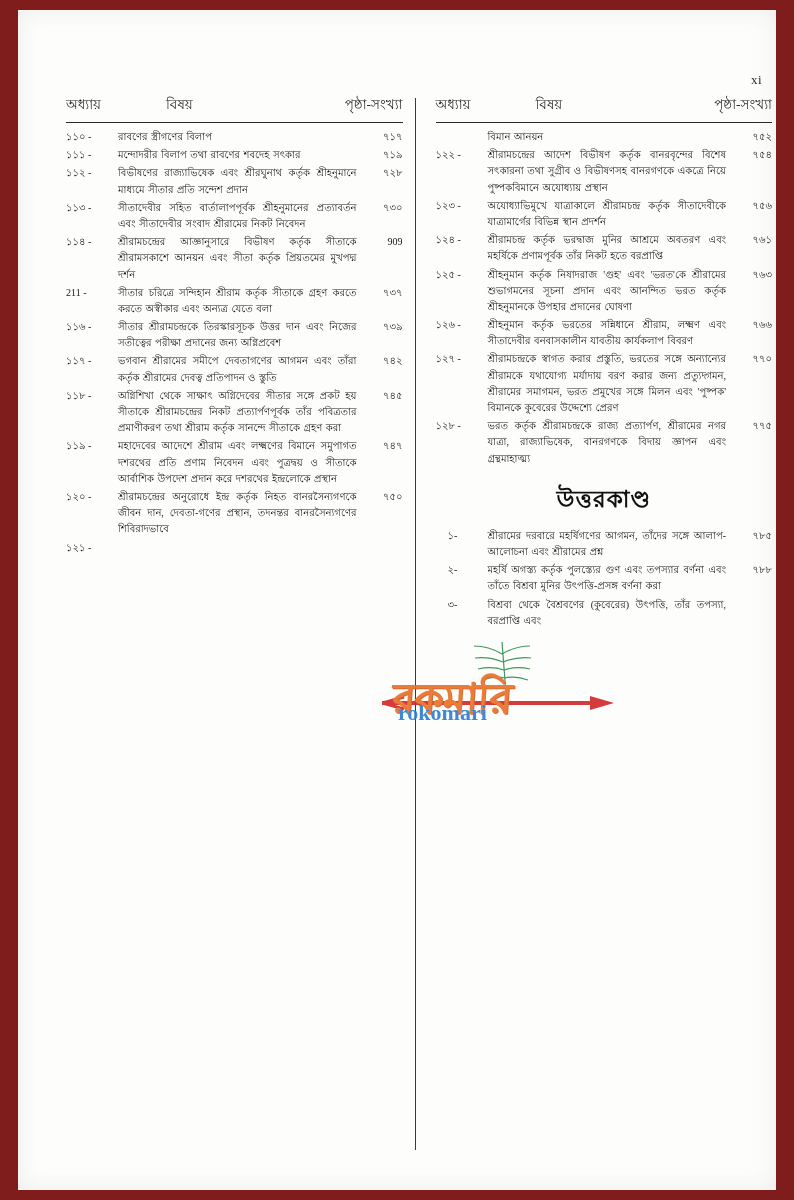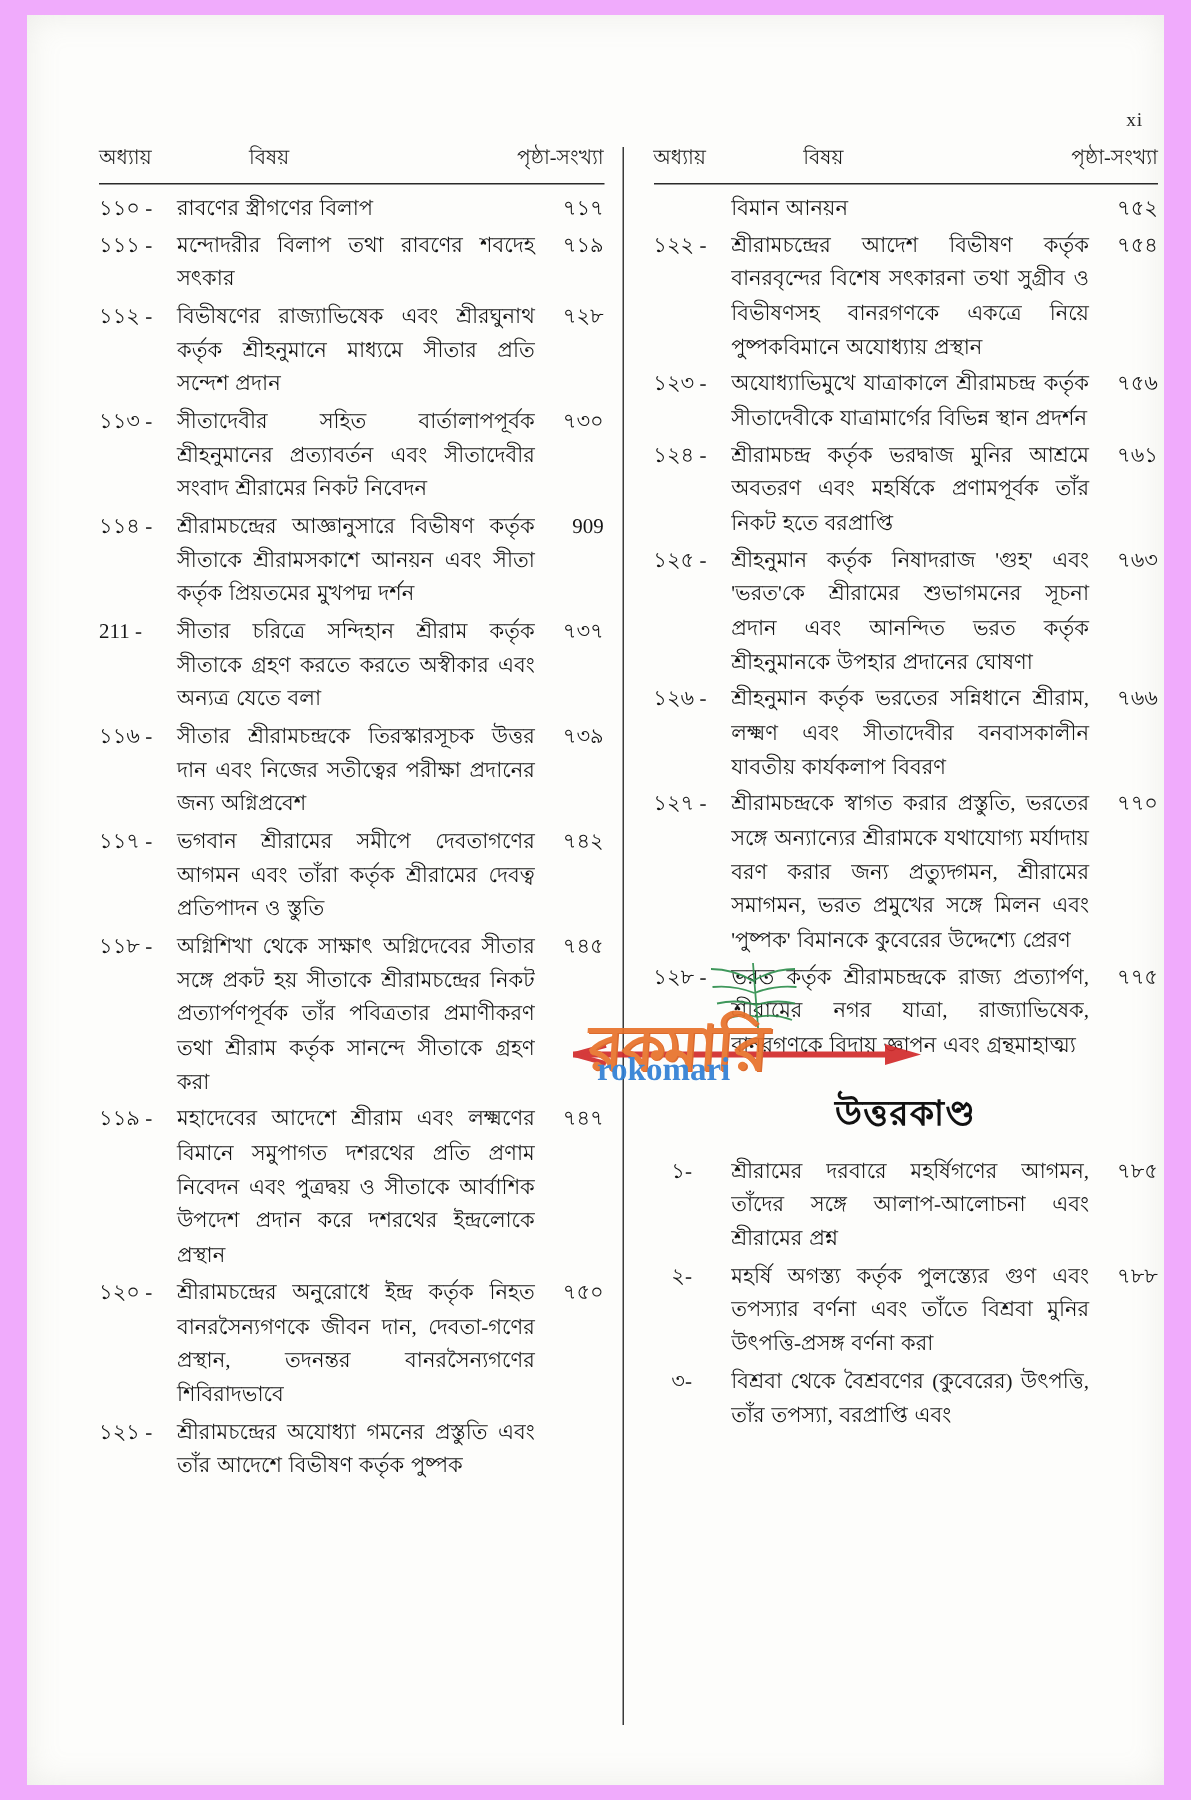--- a/index.html
+++ b/index.html
@@ -12,21 +12,21 @@
     height: 1200px;
     font-family: "Liberation Serif", serif;
     position: relative;
     overflow: hidden;
   }
   .page {
     position: absolute;
     left: 0; top: 0;
     width: 794px;
     height: 1200px;
-    background: #f0abfc;
+    background: #7f1d1d;
     box-sizing: border-box;
   }
   
   .paper {
     position: absolute;
     left: 18px;
     top: 10px;
     width: 758px;
     height: 1180px;
     background: #fdfdfb;
@@ -77,21 +77,21 @@
     border-bottom: 1.3px solid #2a2a2a;
     margin-bottom: 6px;
     align-items: baseline;
   }
   .head-ch { width: 78px; }
   .head-sub { flex: 1; text-align: left; padding-left: 22px;}
   .head-pg { width: 96px; text-align: right; }
 
   .entry {
     display: flex;
-    font-size: 14px;
+    font-size: 10px;
     line-height: 1.62;
     color: #161616;
     margin-bottom: 2px;
     align-items: flex-start;
   }
   .num {
     width: 52px;
     flex: 0 0 52px;
     text-align: left;
     white-space: nowrap;
@@ -258,23 +258,20 @@
           </div>
           <div class="entry">
             <span class="num">১২০ -</span>
             <span class="txtwrap">
                 <span class="txt">শ্রীরামচন্দ্রের অনুরোধে ইন্দ্র কর্তৃক নিহত বানরসৈন্যগণকে জীবন দান, দেবতা-গণের প্রস্থান, তদনন্তর বানরসৈন্যগণের শিবিরাদভাবে</span>
               </span>
             <span class="pg">৭৫০</span>
           </div>
           <div class="entry">
             <span class="num">১২১ -</span>
-            <span class="txtwrap">
-                <span class="txt">শ্রীরামচন্দ্রের অযোধ্যা গমনের প্রস্তুতি এবং তাঁর আদেশে বিভীষণ কর্তৃক পুষ্পক</span>
-              </span>
             <span class="pg"></span>
           </div>
         </div>
 
         <div class="divider"></div>
 
         <div class="col right">
           <div class="head-row">
             <span class="head-ch">অধ্যায়</span>
             <span class="head-sub">বিষয়</span>

